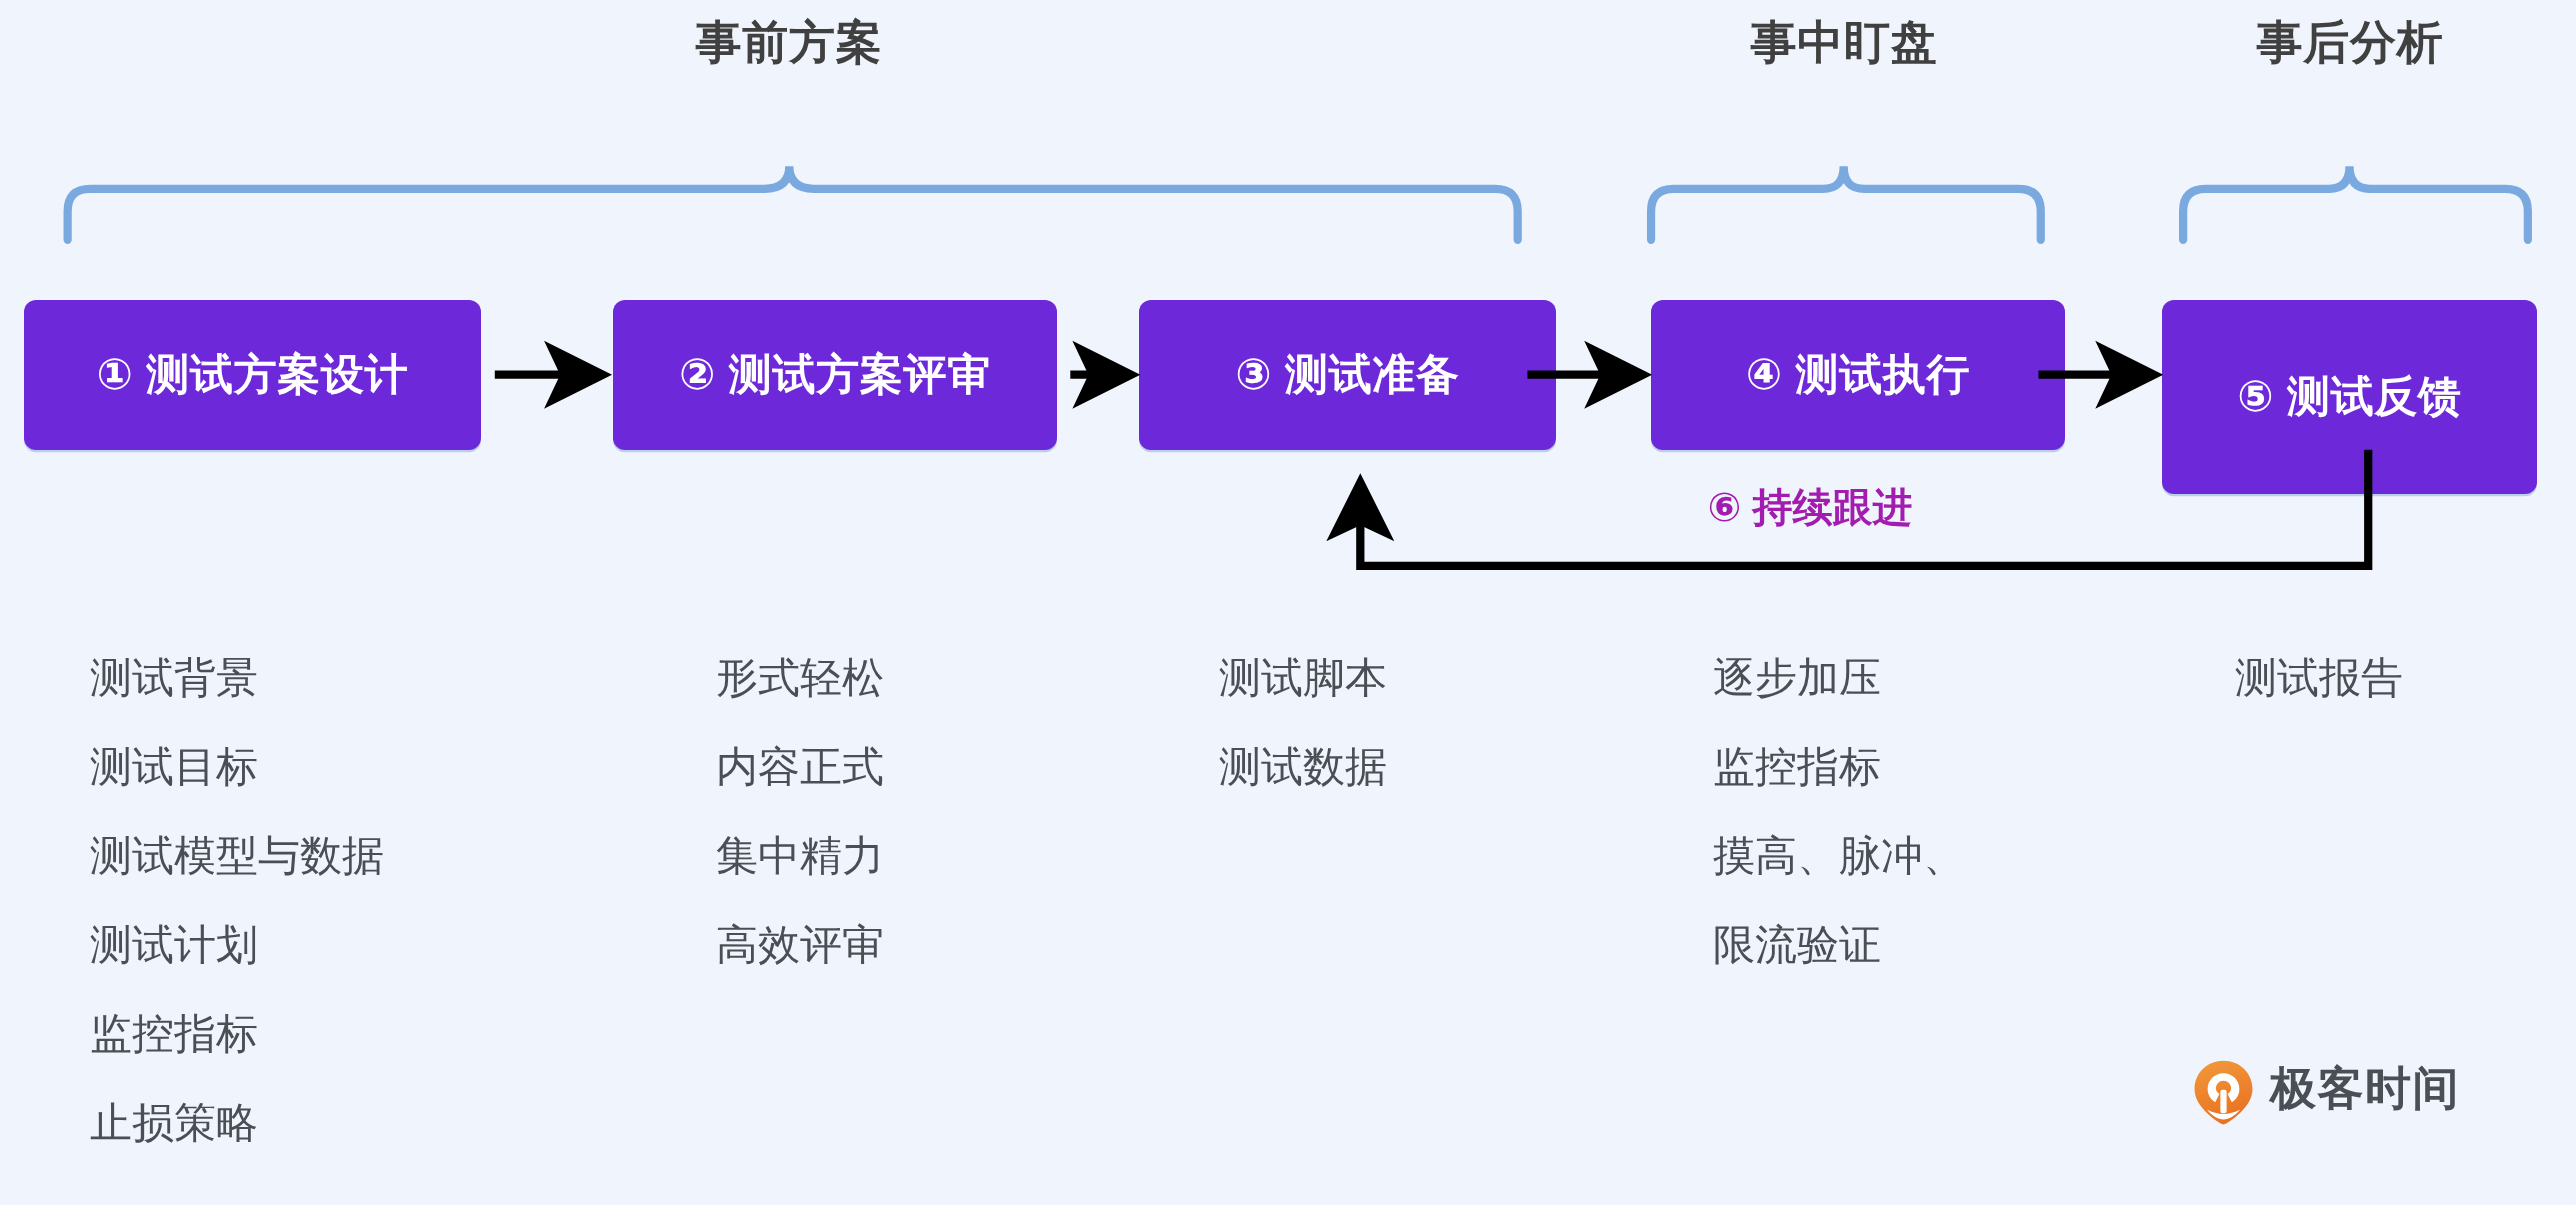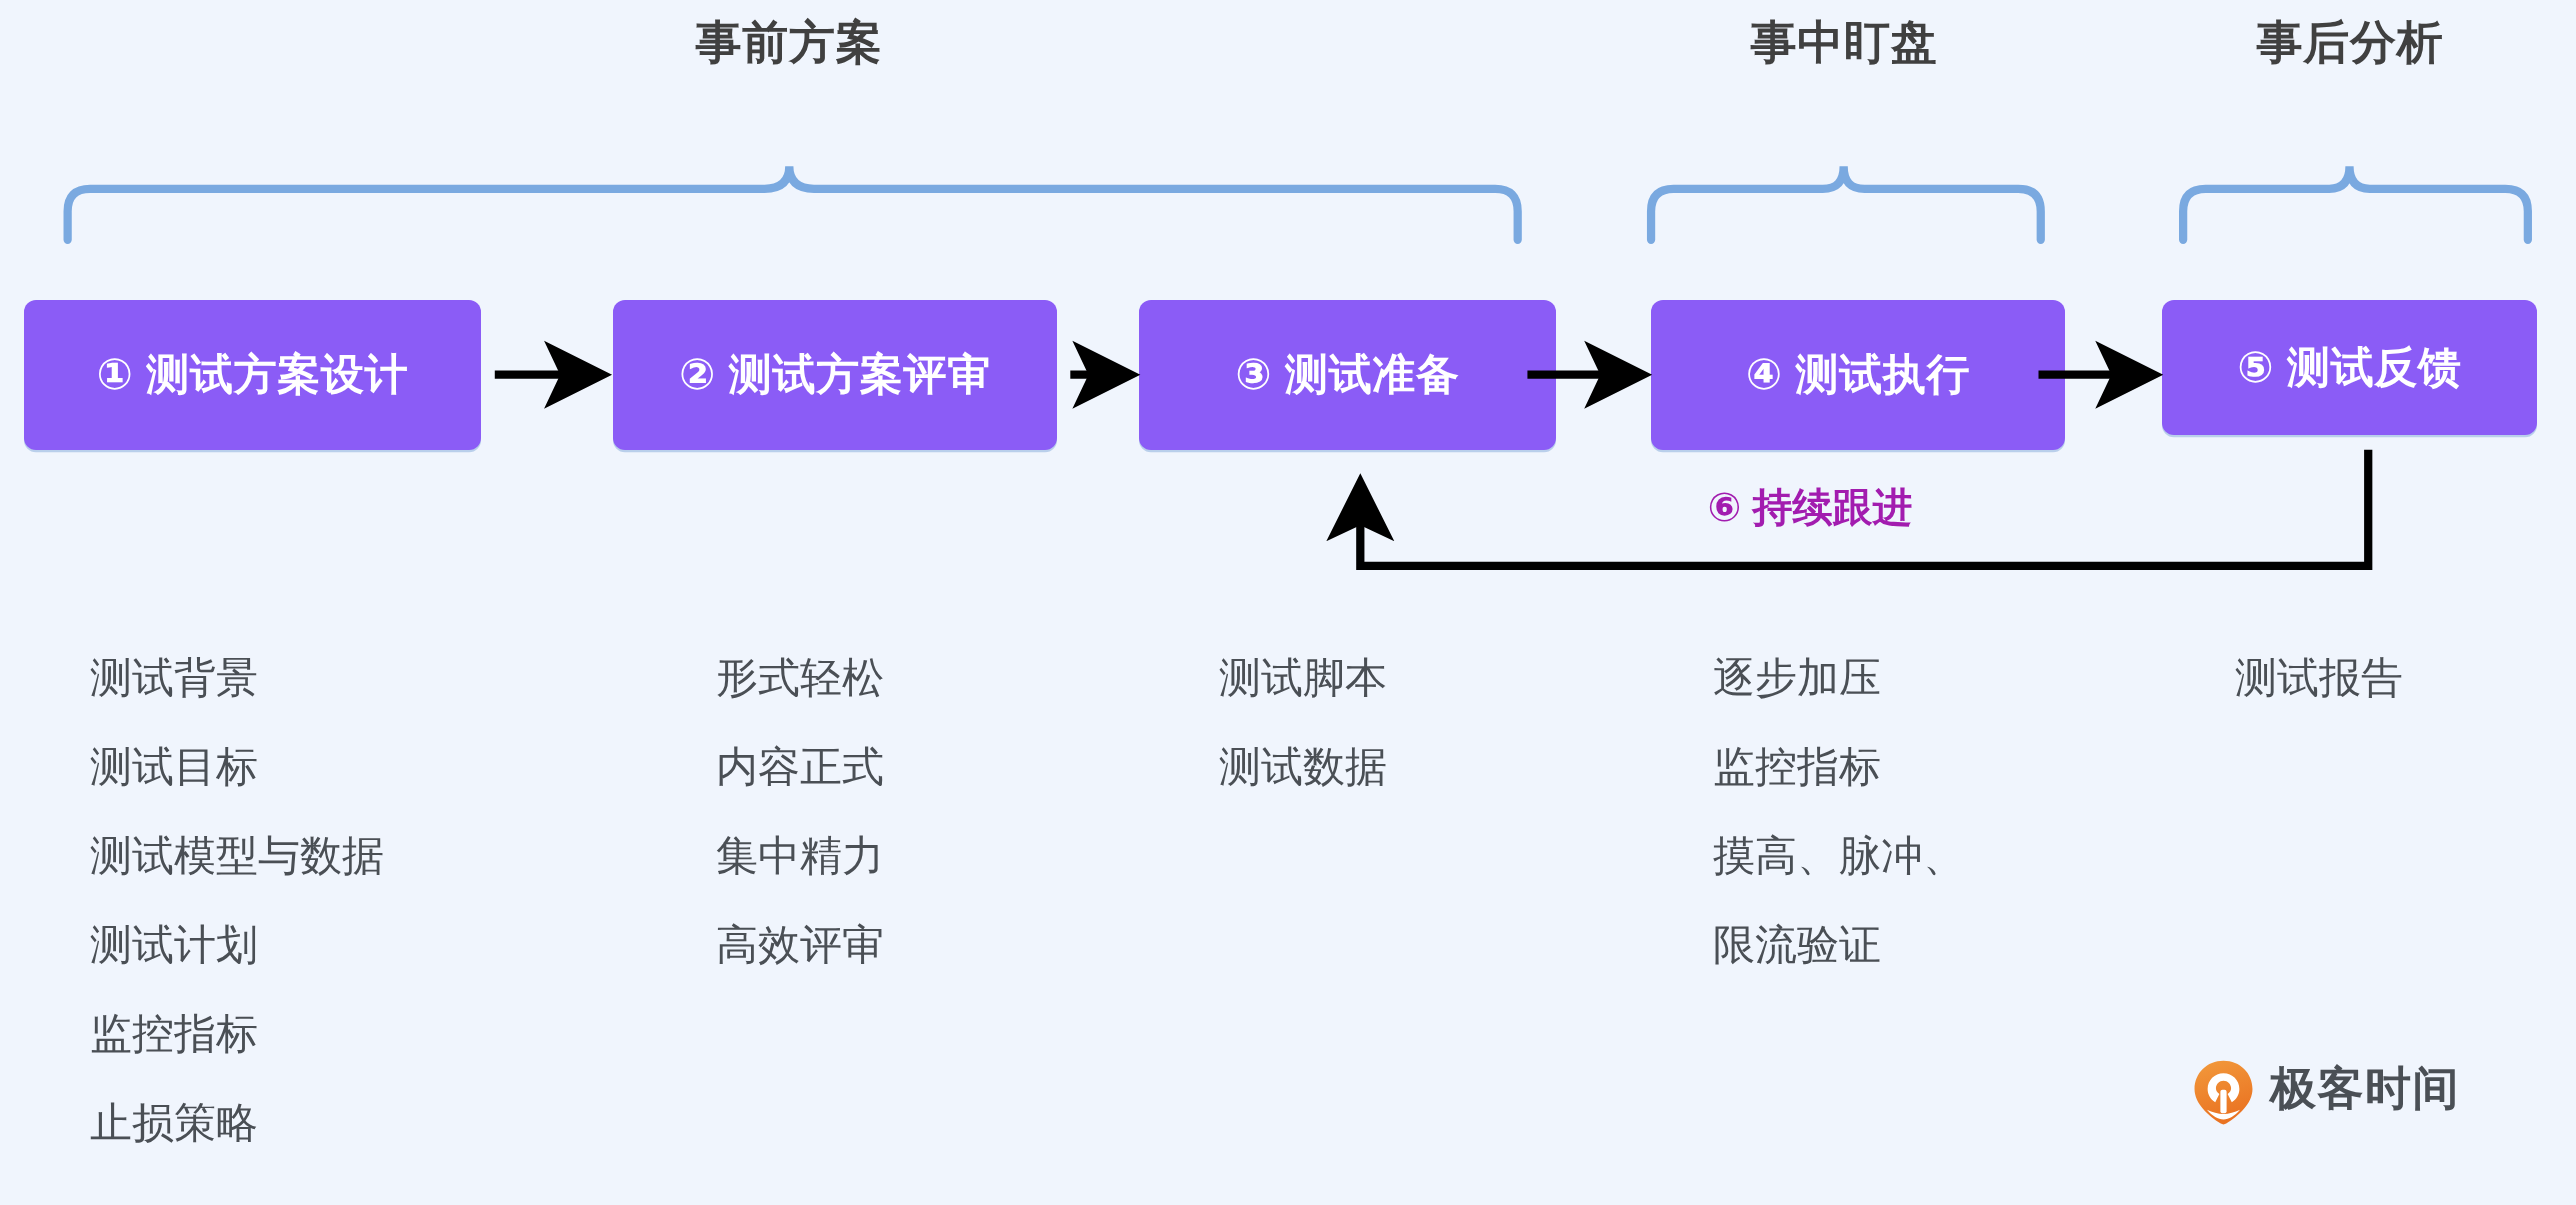--- a/index.html
+++ b/index.html
@@ -19,21 +19,21 @@
     color:#404040;
     white-space:nowrap;
     transform:translateX(-50%);
     letter-spacing:0.7px;
   }
 
   .brace-layer{position:absolute;left:0;top:0;width:2576px;height:1205px;pointer-events:none;}
 
   .step-box{
     position:absolute;
-    background:#8b5cf6;
+    background:#6d28d9;
     border-radius:12px;
     box-shadow:0 2.2px 0 rgba(140,175,220,.55);
     display:flex;
     align-items:center;
     justify-content:center;
     color:#ffffff;
     font-size:43px;
     font-weight:700;
     white-space:nowrap;
     letter-spacing:0.7px;
@@ -96,21 +96,21 @@
   </div>
   <div class="step-box" style="left:613px;top:300px;width:444px;height:150px;">
     <span>② 测试方案评审</span>
   </div>
   <div class="step-box" style="left:1139px;top:300px;width:417px;height:150px;">
     <span>③  测试准备</span>
   </div>
   <div class="step-box" style="left:1651px;top:300px;width:414px;height:150px;">
     <span>④  测试执行</span>
   </div>
-  <div class="step-box" style="left:2162px;top:300px;width:375px;height:135px;">
+  <div class="step-box" style="left:2162px;top:300px;width:375px;height:194px;">
     <span>⑤  测试反馈</span>
   </div>
 
   <svg class="brace-layer" viewBox="0 0 3437 1608" width="2576" height="1205" xmlns="http://www.w3.org/2000/svg">
     <defs>
       <marker id="ah" viewBox="0 0 12 12" refX="9" refY="6" markerWidth="9" markerHeight="9" orient="auto-start-reverse">
         <path d="M0,0.5 L11,6 L0,11.5 L2.6,6 Z" fill="#000"></path>
       </marker>
     </defs>
     <g stroke="#000" stroke-width="11" fill="none" marker-end="url(#ah)">

